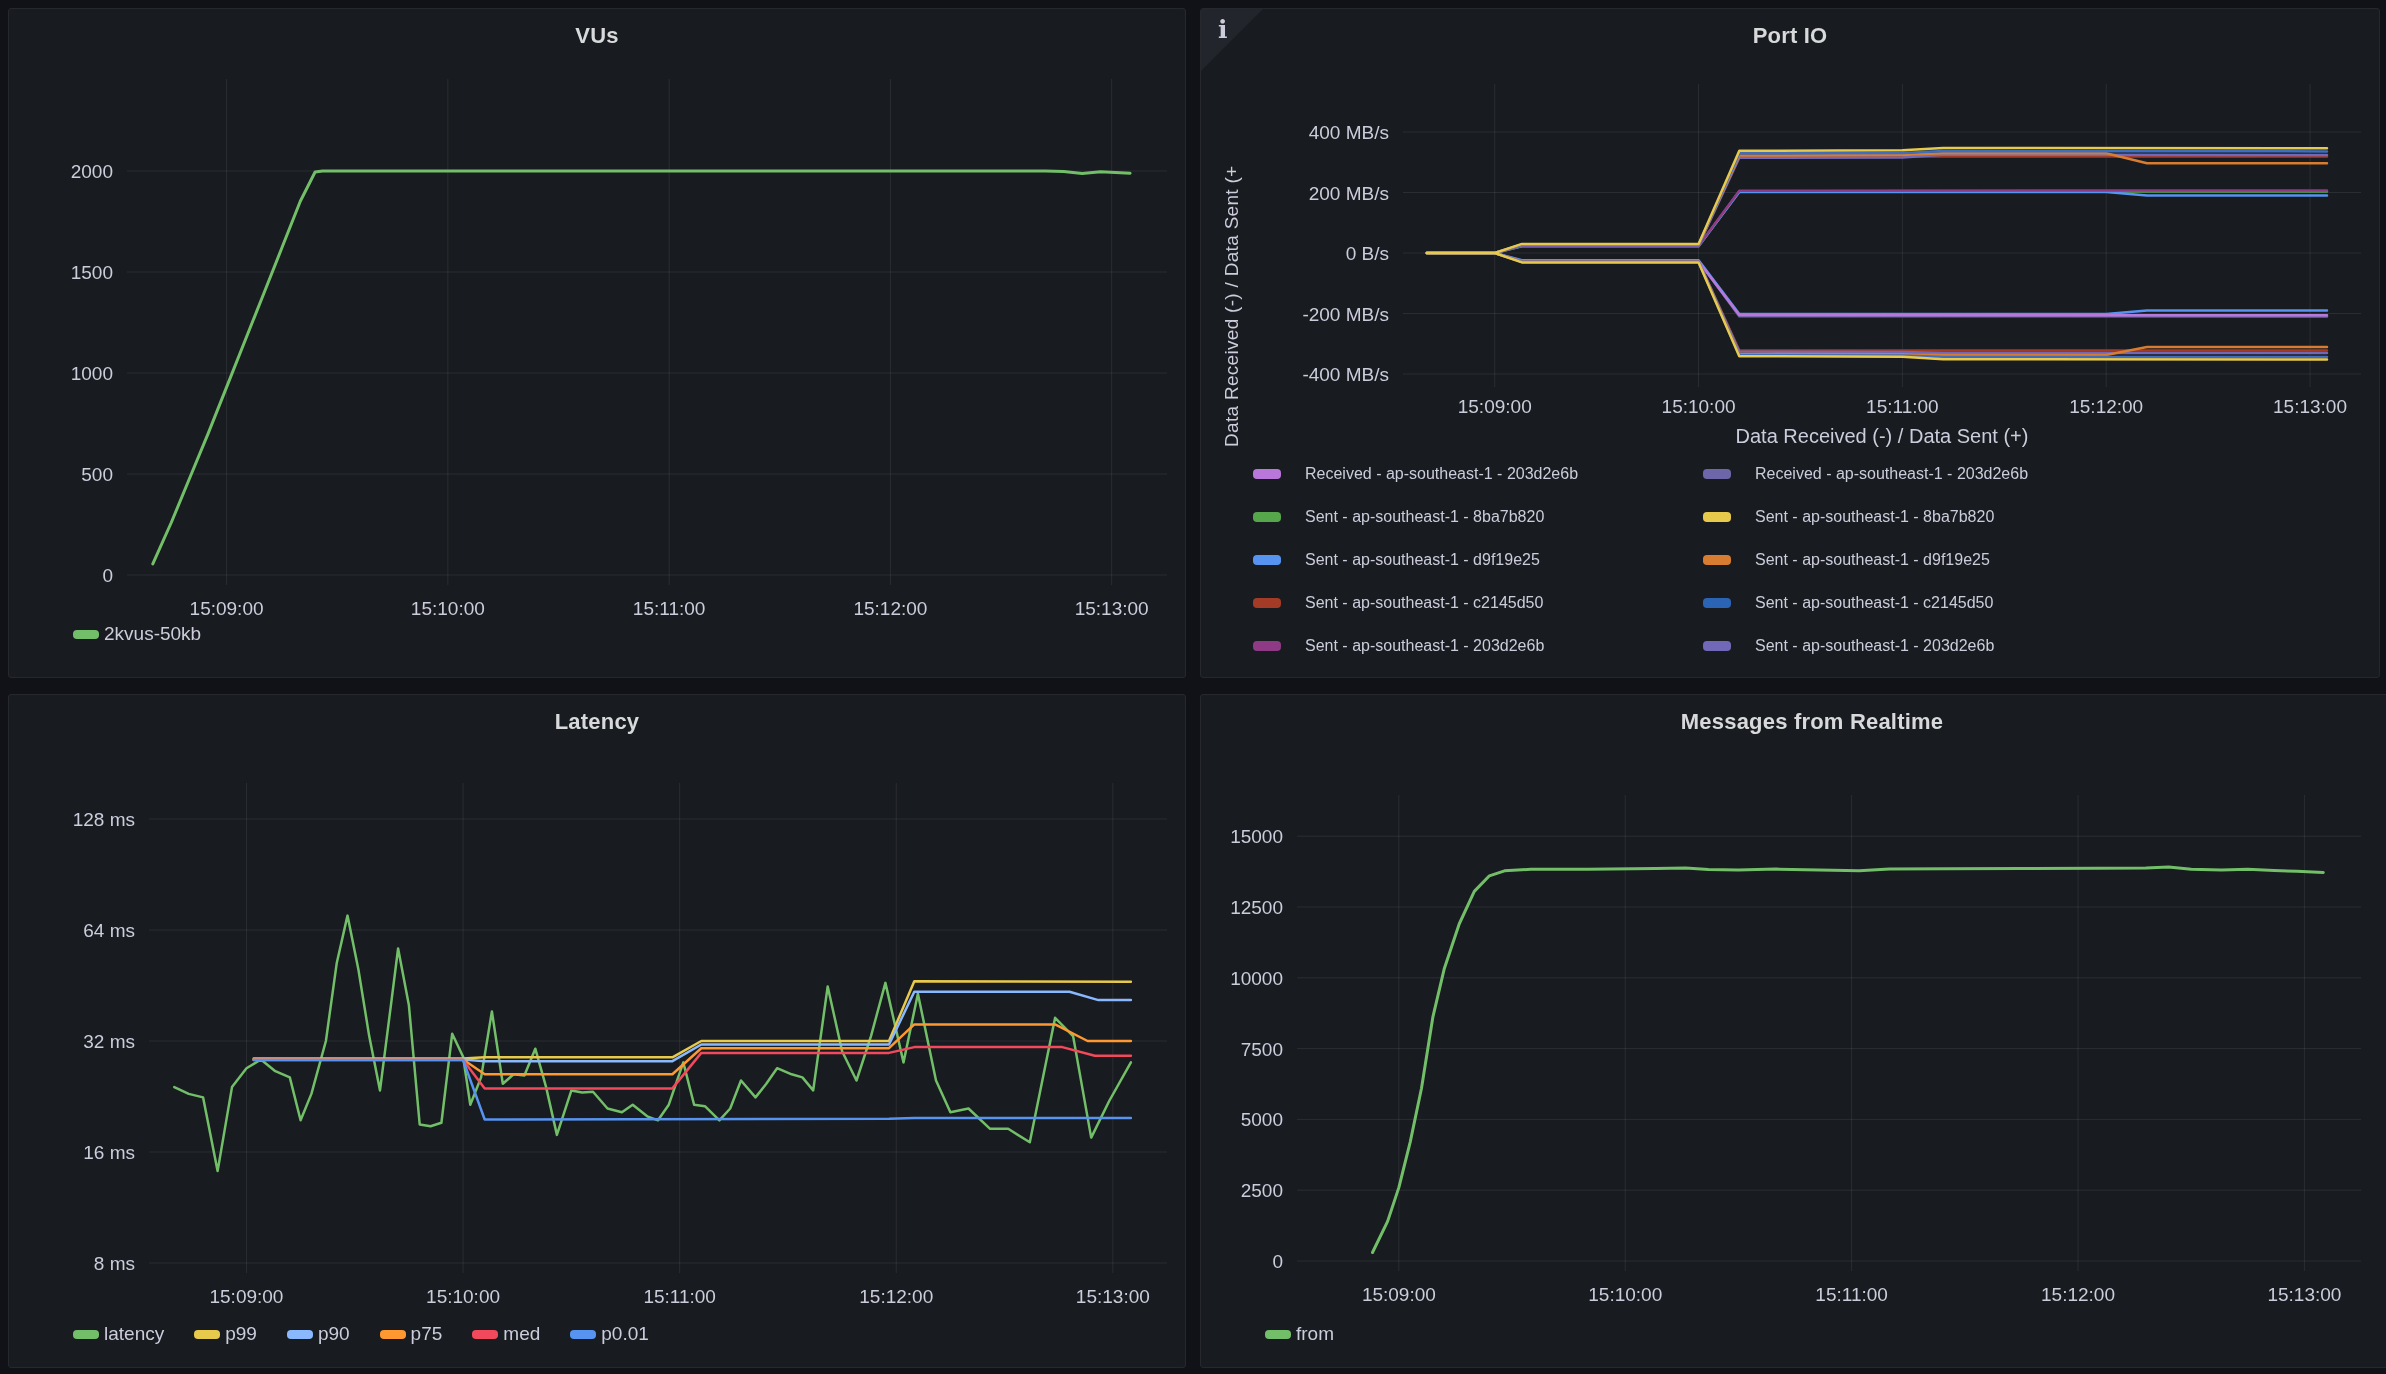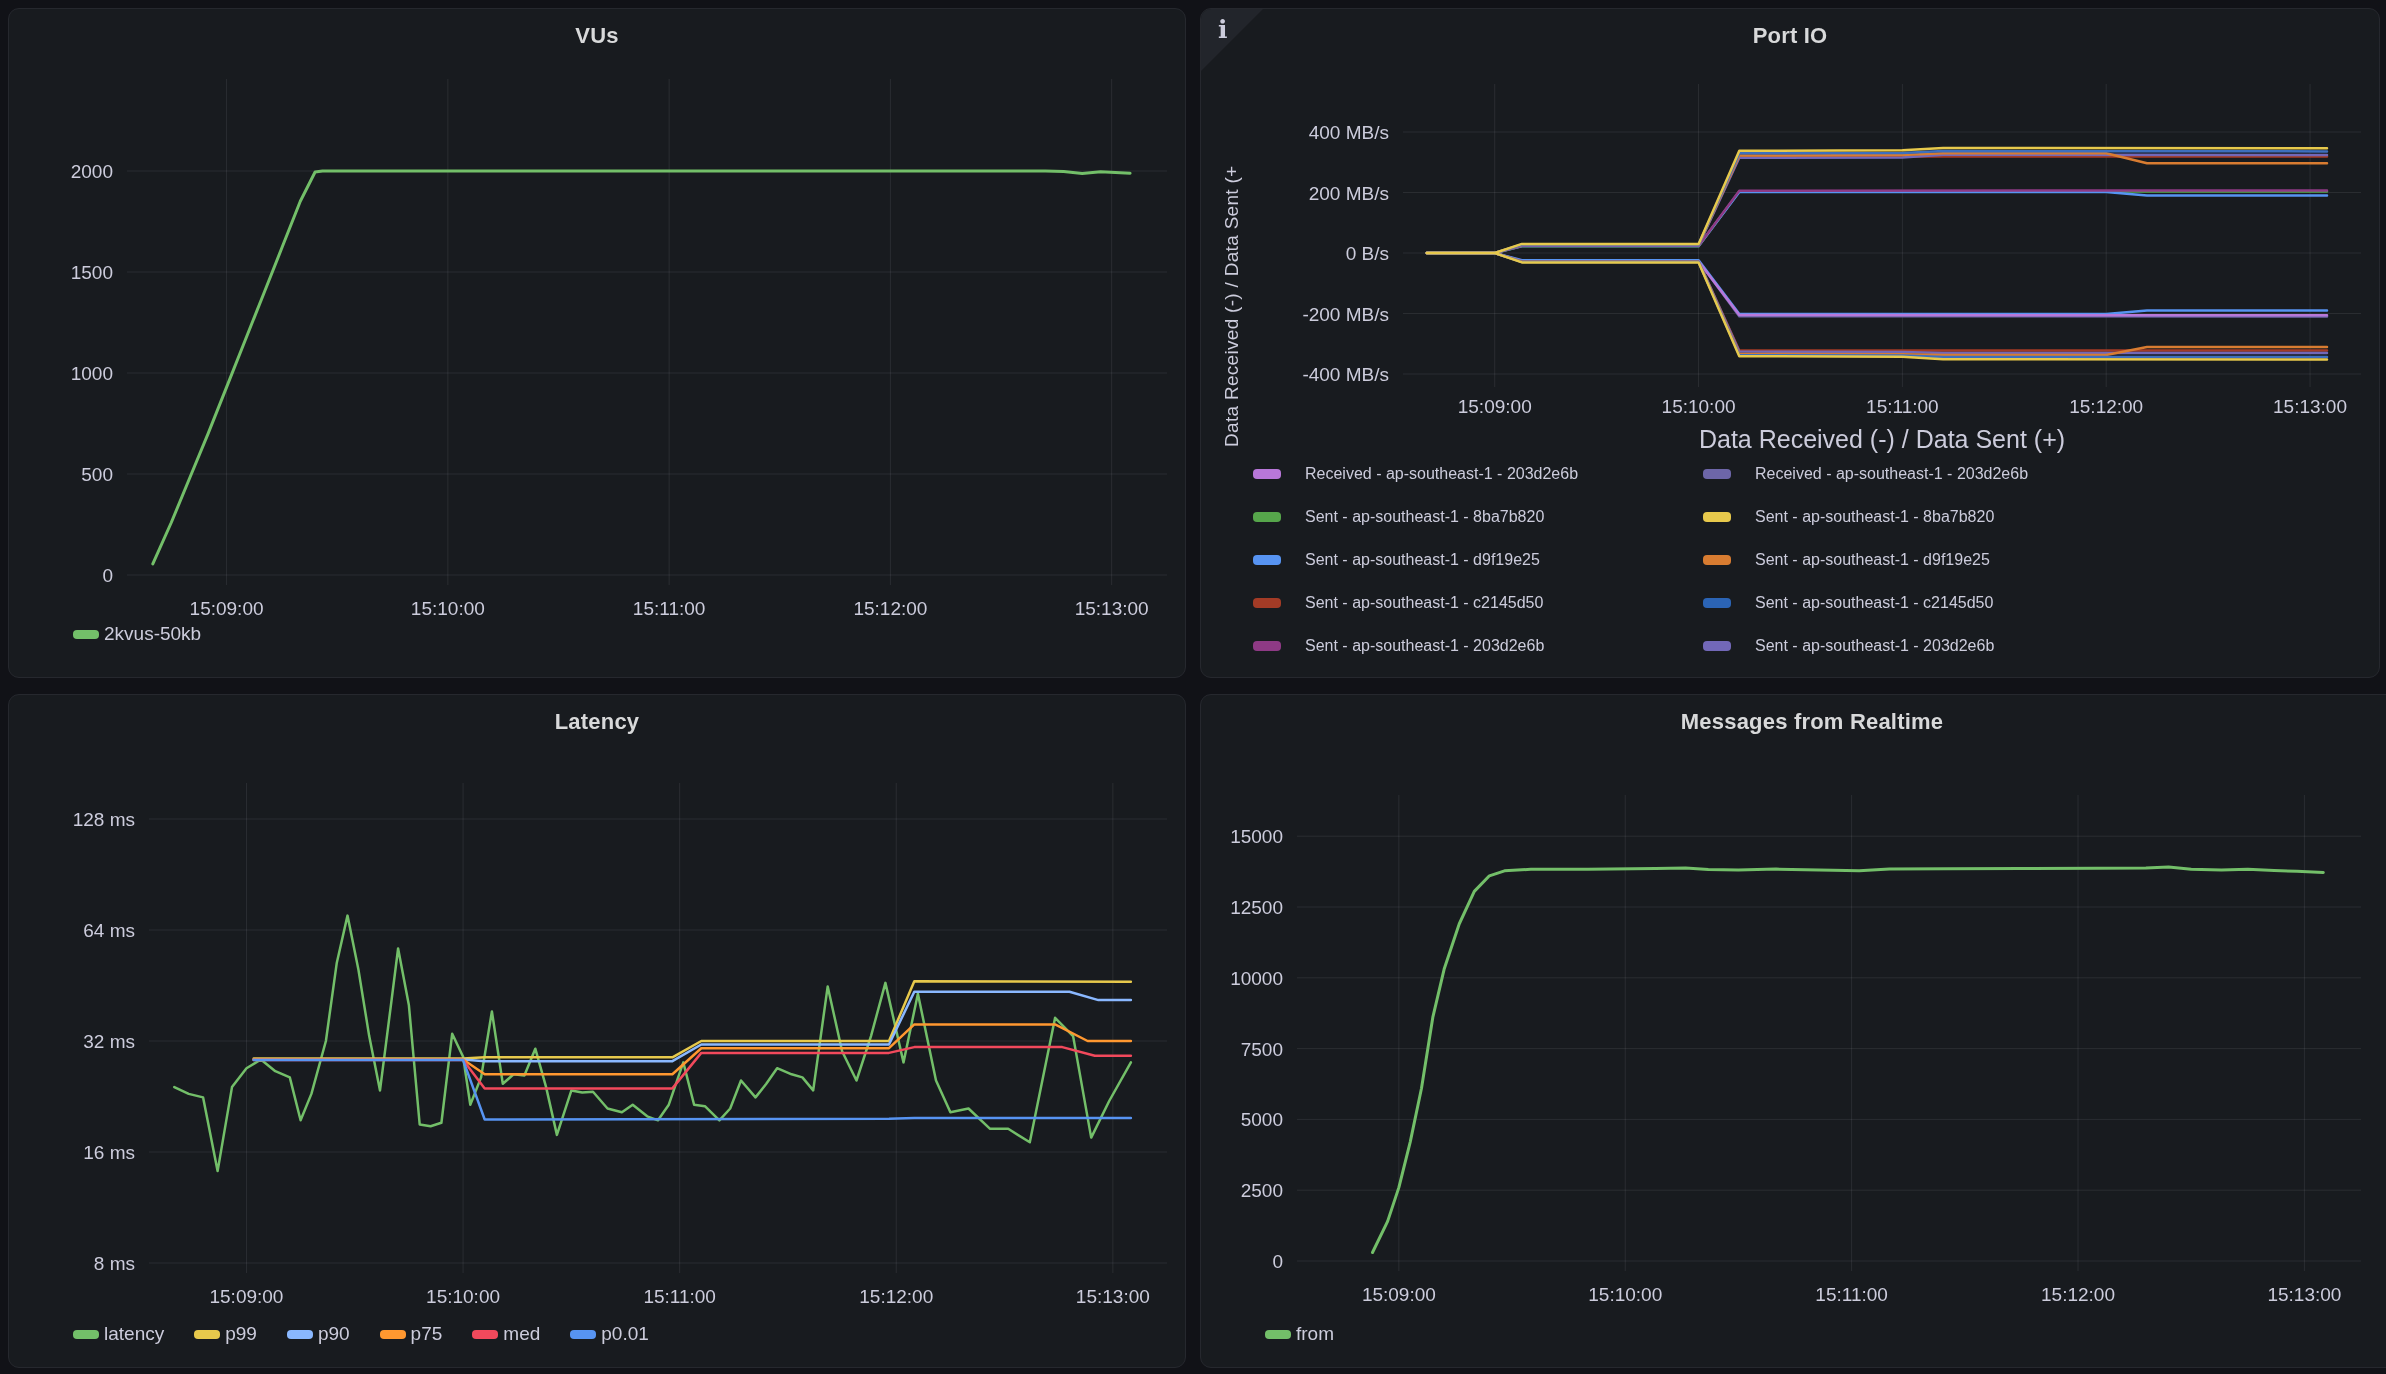--- a/index.html
+++ b/index.html
@@ -1,21 +1,21 @@
 <!DOCTYPE html>
 <html><head>
 <meta charset="utf-8">
 <style>
   html,body{margin:0;padding:0;}
   body{
     width:2386px;height:1374px;position:relative;background:#111217;
     font-family:"Liberation Sans",sans-serif;color:#ccccdc;overflow:hidden;
   }
   .panel{
-    position:absolute;background:#181b1f;border:1px solid #26282e;border-radius:11px;overflow:hidden;
+    position:absolute;background:#181b1f;border:1px solid #26282e;border-radius:3px;overflow:hidden;
   }
   .panel-title{
     position:absolute;top:14px;left:0;right:0;text-align:center;
     font-size:22px;font-weight:600;color:#d8d9da;letter-spacing:0.2px;z-index:3;
   }
   .chart-svg{position:absolute;left:0;top:0;z-index:1;}
   svg text{font-family:"Liberation Sans",sans-serif;fill:#ccccdc;font-size:19px;}
   .legend-row{
     position:absolute;display:flex;align-items:center;gap:30px;
     font-size:19px;color:#ccccdc;z-index:2;white-space:nowrap;
@@ -31,21 +31,21 @@
     position:absolute;top:6px;left:17px;z-index:5;color:#ccccdc;
     font-family:"DejaVu Serif",serif;font-weight:bold;font-size:25px;cursor:pointer;
   }
   .rot-ylabel{
     position:absolute;left:20px;top:438px;white-space:nowrap;
     transform:rotate(-90deg);transform-origin:left top;
     font-size:19px;color:#ccccdc;letter-spacing:0.3px;z-index:2;
   }
   .pio-xlabel{
     position:absolute;top:416px;left:202px;width:958px;text-align:center;
-    font-size:25px;color:#ccccdc;z-index:3;
+    font-size:20px;color:#ccccdc;z-index:3;
   }
   .pio-legend-clip{
     position:absolute;top:452px;left:0;right:0;height:208px;overflow:hidden;z-index:2;
   }
   .pio-cols{position:relative;margin-top:-9px;width:100%;height:100%;}
   .pio-col{position:absolute;top:0;}
   .pio-col .legend-item{height:43px;gap:24px;}
   .pio-col .swatch{width:28px;height:10px;}
 </style>
 </head>

